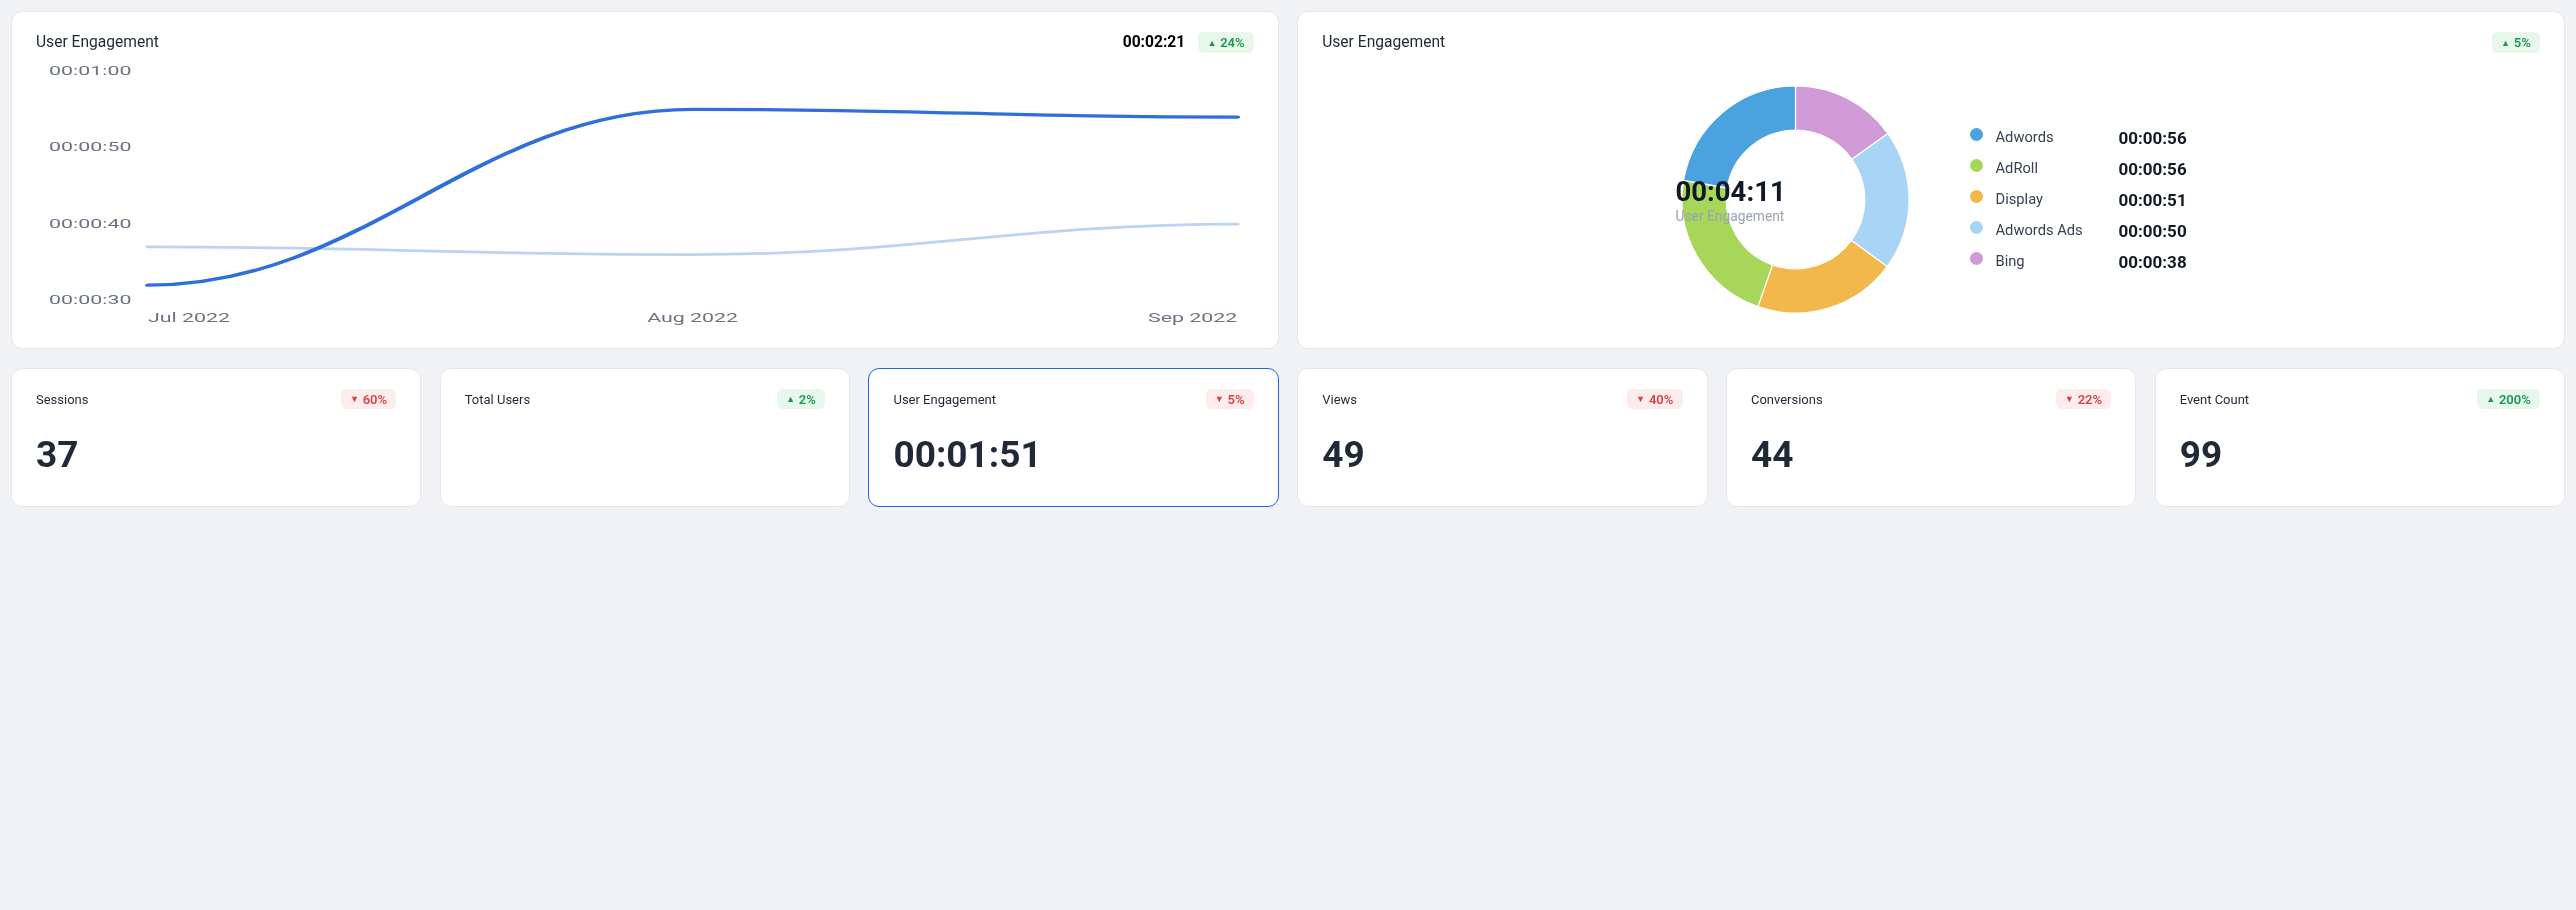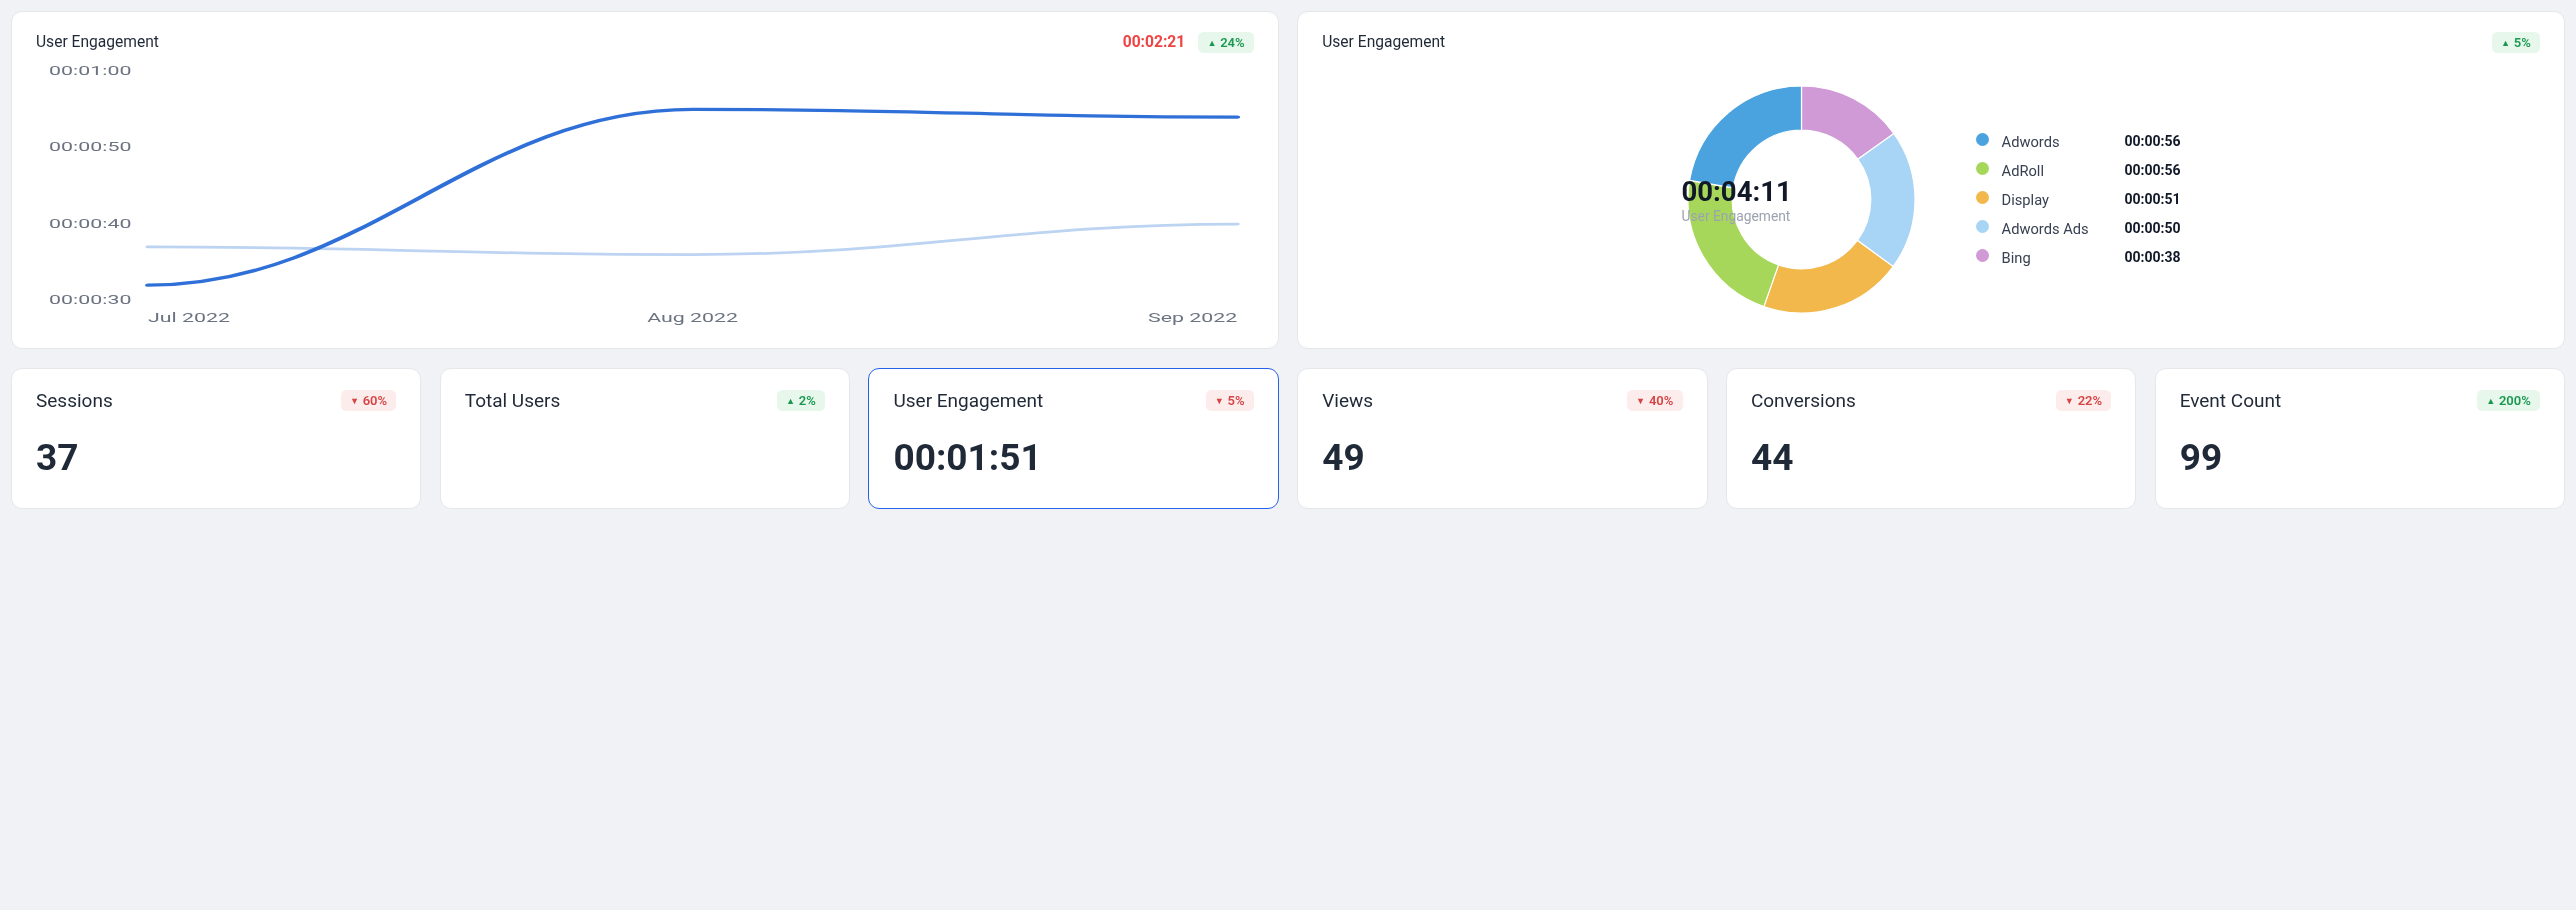--- a/index.html
+++ b/index.html
@@ -37,21 +37,21 @@
     color: #1f2937;
   }
   .header-right {
     display: flex;
     align-items: center;
     gap: 13px;
   }
   .metric-inline {
     font-size: 15.6px;
     font-weight: 700;
-    color: #ef4444;
+    color: #000000;
   }
   .badge {
     display: inline-flex;
     align-items: center;
     gap: 3.7px;
     font-size: 13px;
     font-weight: 600;
     padding: 2.8px 9.2px;
     border-radius: 5.5px;
   }
@@ -119,27 +119,27 @@
     height: 13px;
     border-radius: 50%;
     flex: none;
   }
   .legend-name {
     font-size: 14.7px;
     color: #374151;
     min-width: 110px;
   }
   .legend-val {
-    font-size: 14px;
+    font-size: 17px;
     font-weight: 700;
     color: #111827;
   }
   
   .kpi-title {
-    font-size: 19px;
+    font-size: 13px;
     color: #1f2937;
   }
   .kpi-value {
     font-size: 37px;
     font-weight: 700;
     color: #1f2937;
     text-align: left;
     margin-top: 24px;
     margin-bottom: 9.2px;
   }

